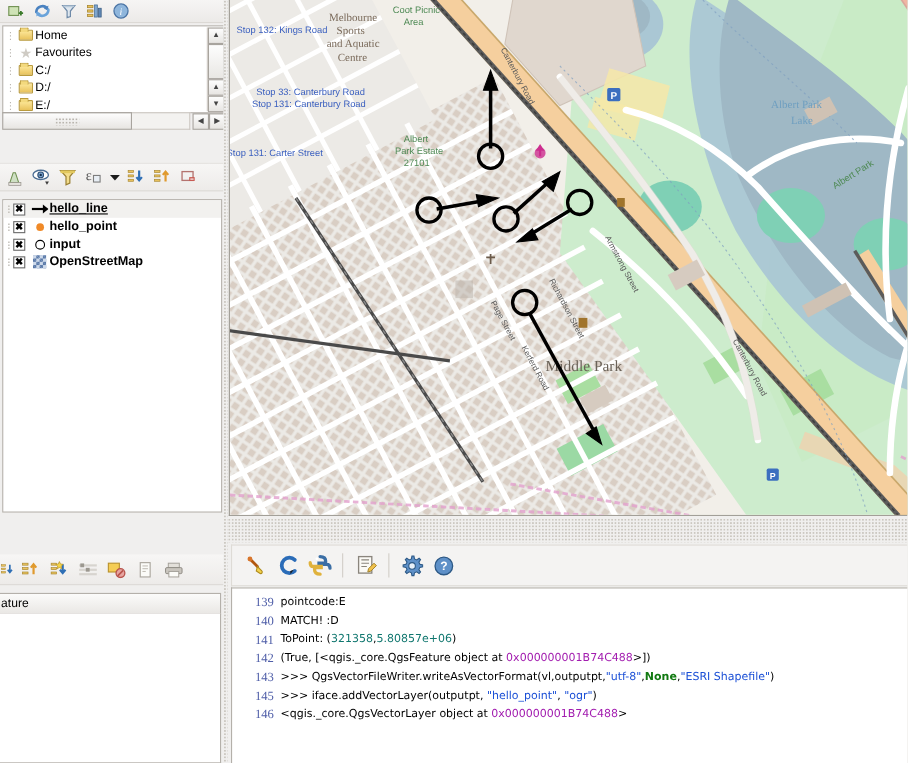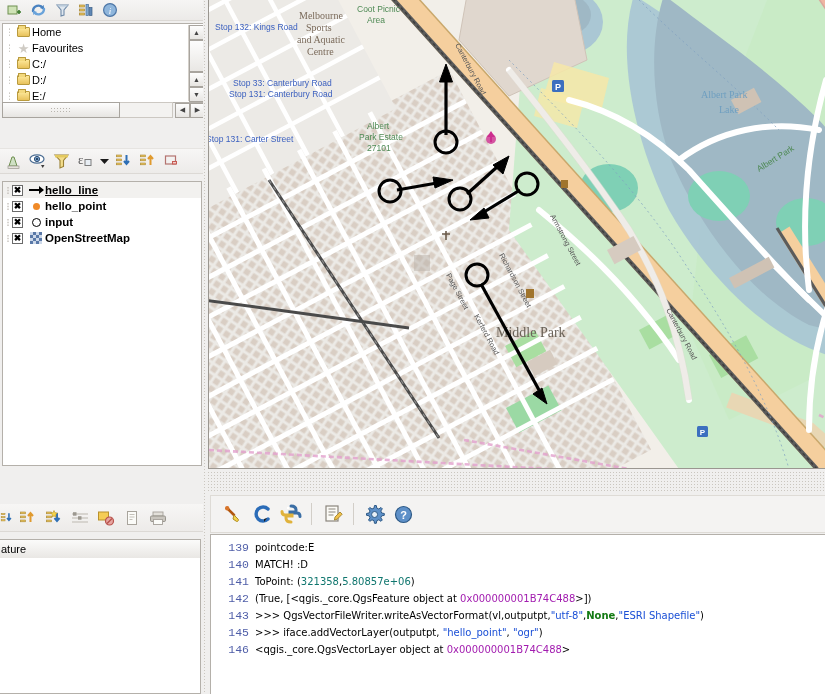--- a/index.html
+++ b/index.html
@@ -182,21 +182,21 @@
     position:absolute; left:210px; top:534px; width:615px; height:160px;
     background:#ffffff; border:1px solid #b4b0aa; border-right:none; border-bottom:none;
     overflow:hidden; padding-top:4px;
   }
   .cline {
     height:17px; display:flex; align-items:center;
     font-family:"DejaVu Sans Mono", monospace; font-size:11.5px; white-space:pre;
     padding-left:4px;
   }
   .lno { color:#4f5ea8; width:34px; text-align:right; margin-right:6px;
-         font-family:Liberation Mono, monospace; font-size:11.5px; }
+         font-family:Liberation Serif, serif; font-size:11.5px; }
   .ctxt { color:#000; font-family:"DejaVu Sans", sans-serif; font-size:10px; }
   .c-num { color:#0f766e; }
   .c-str { color:#1a4fd6; }
   .c-kw  { color:#127a12; font-weight:bold; }
   .c-hex { color:#a21caf; }
 </style>
 </head>
 <body>
 
 <div id="app">

